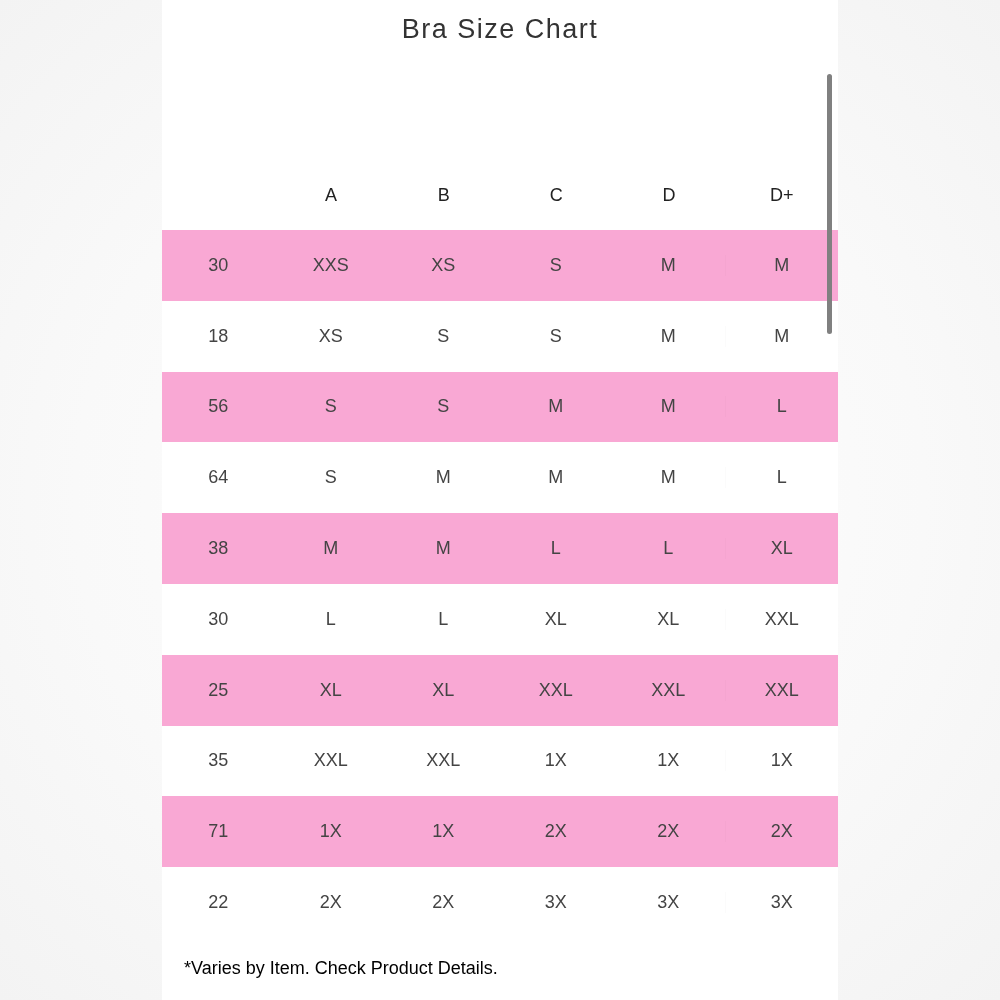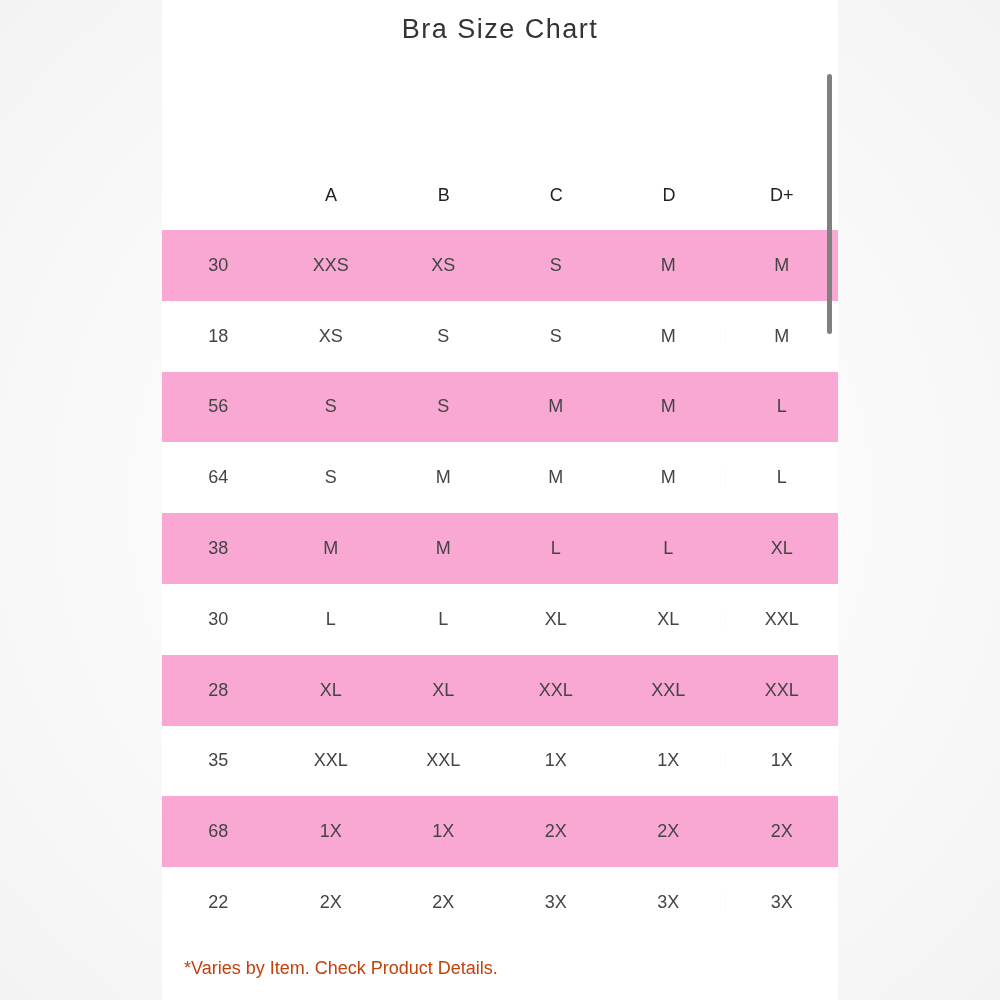--- a/index.html
+++ b/index.html
@@ -32,21 +32,21 @@
   }
   .hdr, .row { display:flex; align-items:center; }
   .hdr { height:70px; }
   .row { height:70.8px; }
   .row.shaded { background:#f9a8d4; }
   .cell { width:113px; text-align:center; font-size:18px; color:#444; }
   .cell.first { width:113px; }
   .hdr .cell { color:#222; }
   .row .cell.last { border-left:1px solid rgba(0,0,0,0.015); }
   .footnote {
-    position:absolute; left:22px; top:958px; font-size:18px; color:#c2410c;
+    position:absolute; left:22px; top:958px; font-size:18px; color:#000000;
   }
   .scrollbar {
     position:absolute; left:827px; top:74px; width:5px; height:260px;
     background:#808080; border-radius:3px;
   }
 </style>
 </head>
 <body>
 
 <div class="panel">
@@ -105,37 +105,37 @@
         </div>
         <div class="row">
           <div class="cell first">30</div>
           <div class="cell">L</div>
           <div class="cell">L</div>
           <div class="cell">XL</div>
           <div class="cell">XL</div>
           <div class="cell last">XXL</div>
         </div>
         <div class="row shaded">
-          <div class="cell first">28</div>
+          <div class="cell first">25</div>
           <div class="cell">XL</div>
           <div class="cell">XL</div>
           <div class="cell">XXL</div>
           <div class="cell">XXL</div>
           <div class="cell last">XXL</div>
         </div>
         <div class="row">
           <div class="cell first">35</div>
           <div class="cell">XXL</div>
           <div class="cell">XXL</div>
           <div class="cell">1X</div>
           <div class="cell">1X</div>
           <div class="cell last">1X</div>
         </div>
         <div class="row shaded">
-          <div class="cell first">68</div>
+          <div class="cell first">71</div>
           <div class="cell">1X</div>
           <div class="cell">1X</div>
           <div class="cell">2X</div>
           <div class="cell">2X</div>
           <div class="cell last">2X</div>
         </div>
         <div class="row">
           <div class="cell first">22</div>
           <div class="cell">2X</div>
           <div class="cell">2X</div>

